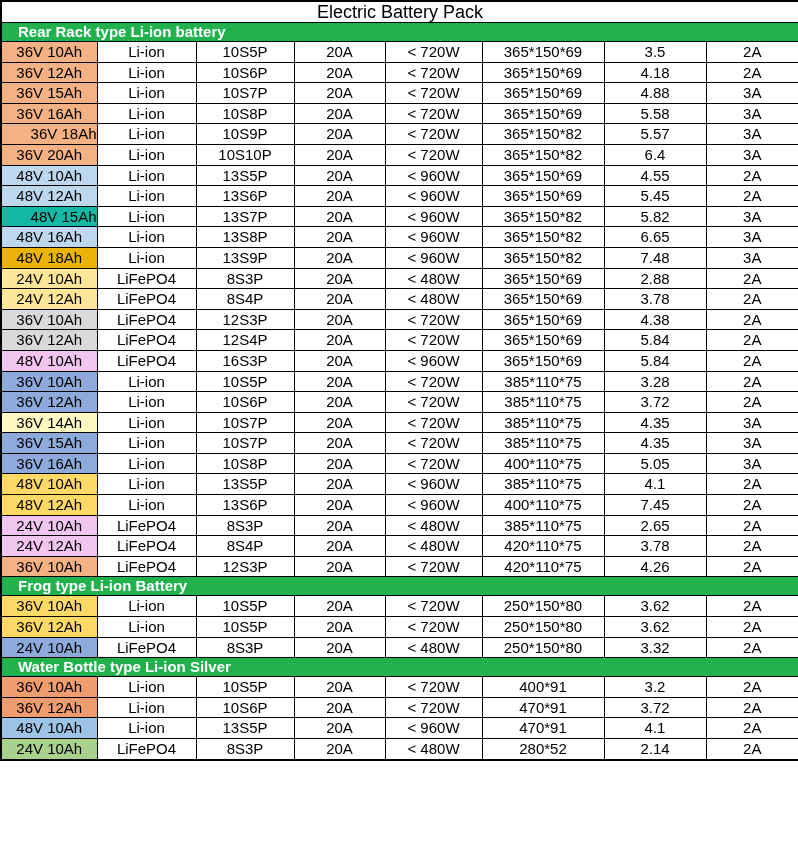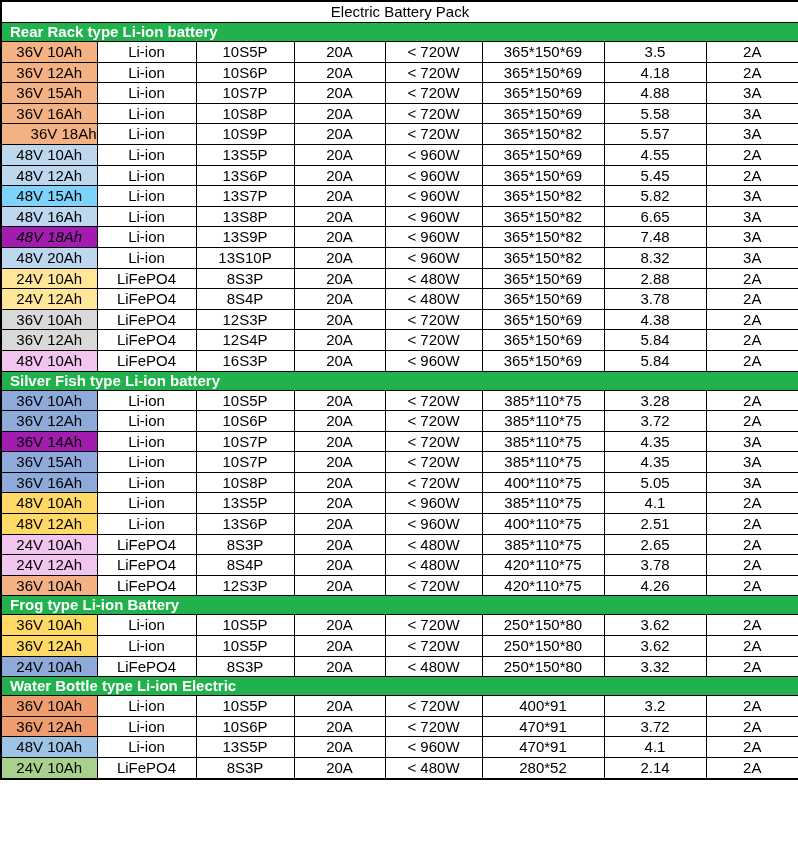--- a/index.html
+++ b/index.html
@@ -24,32 +24,32 @@
     font-size: 15px;
     font-weight: normal;
     color: #000;
     overflow: hidden;
     white-space: nowrap;
   }
   .title-cell {
     height: 20px;
     line-height: 20px;
     background: #ffffff;
-    font-size: 15px;
+    font-size: 18px;
   }
   th.col-header {
     height: 22px;
     line-height: 22px;
     background: var(--header-bg, #EFC319);
   }
   td.section-cell {
     height: 18px;
     line-height: 18px;
     text-align: left;
-    padding-left: 8px;
+    padding-left: 16px;
     font-weight: bold;
     color: var(--section-text, #ffffff);
     background: var(--section-bg, #21B14D);
     font-size: 15px;
   }
   tbody td.data-cell {
     height: 19.6px;
     line-height: 19.6px;
     background: #ffffff;
   }
@@ -121,80 +121,80 @@
         <td class="data-cell" style="background: rgb(244, 177, 131); text-align: right;">36V 18Ah</td>
         <td class="data-cell">Li-ion</td>
         <td class="data-cell">10S9P</td>
         <td class="data-cell">20A</td>
         <td class="data-cell">&lt; 720W</td>
         <td class="data-cell">365*150*82</td>
         <td class="data-cell">5.57</td>
         <td class="data-cell">3A</td>
       </tr>
       <tr>
+        <td class="data-cell" style="background: rgb(244, 177, 131);">36V 20Ah</td>
+        <td class="data-cell">Li-ion</td>
+        <td class="data-cell">10S10P</td>
+        <td class="data-cell">20A</td>
+        <td class="data-cell">&lt; 720W</td>
+        <td class="data-cell">365*150*82</td>
+        <td class="data-cell">6.4</td>
+        <td class="data-cell">3A</td>
+      </tr>
+      <tr>
         <td class="data-cell" style="background: rgb(189, 215, 238);">48V 10Ah</td>
         <td class="data-cell">Li-ion</td>
         <td class="data-cell">13S5P</td>
         <td class="data-cell">20A</td>
         <td class="data-cell">&lt; 960W</td>
         <td class="data-cell">365*150*69</td>
         <td class="data-cell">4.55</td>
         <td class="data-cell">2A</td>
       </tr>
       <tr>
         <td class="data-cell" style="background: rgb(189, 215, 238);">48V 12Ah</td>
         <td class="data-cell">Li-ion</td>
         <td class="data-cell">13S6P</td>
         <td class="data-cell">20A</td>
         <td class="data-cell">&lt; 960W</td>
         <td class="data-cell">365*150*69</td>
         <td class="data-cell">5.45</td>
         <td class="data-cell">2A</td>
       </tr>
       <tr>
-        <td class="data-cell" style="background: #7dd3fc;">48V 15Ah</td>
+        <td class="data-cell" style="background: #14b8a6; text-align: right;">48V 15Ah</td>
         <td class="data-cell">Li-ion</td>
         <td class="data-cell">13S7P</td>
         <td class="data-cell">20A</td>
         <td class="data-cell">&lt; 960W</td>
         <td class="data-cell">365*150*82</td>
         <td class="data-cell">5.82</td>
         <td class="data-cell">3A</td>
       </tr>
       <tr>
         <td class="data-cell" style="background: rgb(189, 215, 238);">48V 16Ah</td>
         <td class="data-cell">Li-ion</td>
         <td class="data-cell">13S8P</td>
         <td class="data-cell">20A</td>
         <td class="data-cell">&lt; 960W</td>
         <td class="data-cell">365*150*82</td>
         <td class="data-cell">6.65</td>
         <td class="data-cell">3A</td>
       </tr>
       <tr>
-        <td class="data-cell" style="background: #a21caf; font-style: italic;">48V 18Ah</td>
+        <td class="data-cell" style="background: #eab308;">48V 18Ah</td>
         <td class="data-cell">Li-ion</td>
         <td class="data-cell">13S9P</td>
         <td class="data-cell">20A</td>
         <td class="data-cell">&lt; 960W</td>
         <td class="data-cell">365*150*82</td>
         <td class="data-cell">7.48</td>
         <td class="data-cell">3A</td>
       </tr>
       <tr>
-        <td class="data-cell" style="background: rgb(189, 215, 238);">48V 20Ah</td>
-        <td class="data-cell">Li-ion</td>
-        <td class="data-cell">13S10P</td>
-        <td class="data-cell">20A</td>
-        <td class="data-cell">&lt; 960W</td>
-        <td class="data-cell">365*150*82</td>
-        <td class="data-cell">8.32</td>
-        <td class="data-cell">3A</td>
-      </tr>
-      <tr>
         <td class="data-cell" style="background: rgb(255, 230, 153);">24V 10Ah</td>
         <td class="data-cell">LiFePO4</td>
         <td class="data-cell">8S3P</td>
         <td class="data-cell">20A</td>
         <td class="data-cell">&lt; 480W</td>
         <td class="data-cell">365*150*69</td>
         <td class="data-cell">2.88</td>
         <td class="data-cell">2A</td>
       </tr>
       <tr>
@@ -231,44 +231,41 @@
         <td class="data-cell" style="background: rgb(242, 196, 240);">48V 10Ah</td>
         <td class="data-cell">LiFePO4</td>
         <td class="data-cell">16S3P</td>
         <td class="data-cell">20A</td>
         <td class="data-cell">&lt; 960W</td>
         <td class="data-cell">365*150*69</td>
         <td class="data-cell">5.84</td>
         <td class="data-cell">2A</td>
       </tr>
       <tr>
-        <td class="section-cell" colspan="8">Silver Fish type Li-ion battery</td>
-      </tr>
-      <tr>
         <td class="data-cell" style="background: rgb(142, 170, 219);">36V 10Ah</td>
         <td class="data-cell">Li-ion</td>
         <td class="data-cell">10S5P</td>
         <td class="data-cell">20A</td>
         <td class="data-cell">&lt; 720W</td>
         <td class="data-cell">385*110*75</td>
         <td class="data-cell">3.28</td>
         <td class="data-cell">2A</td>
       </tr>
       <tr>
         <td class="data-cell" style="background: rgb(142, 170, 219);">36V 12Ah</td>
         <td class="data-cell">Li-ion</td>
         <td class="data-cell">10S6P</td>
         <td class="data-cell">20A</td>
         <td class="data-cell">&lt; 720W</td>
         <td class="data-cell">385*110*75</td>
         <td class="data-cell">3.72</td>
         <td class="data-cell">2A</td>
       </tr>
       <tr>
-        <td class="data-cell" style="background: #a21caf; margin-left: 30px;">36V 14Ah</td>
+        <td class="data-cell" style="background: #fef9c3; margin-left: 30px;">36V 14Ah</td>
         <td class="data-cell">Li-ion</td>
         <td class="data-cell">10S7P</td>
         <td class="data-cell">20A</td>
         <td class="data-cell">&lt; 720W</td>
         <td class="data-cell">385*110*75</td>
         <td class="data-cell">4.35</td>
         <td class="data-cell">3A</td>
       </tr>
       <tr>
         <td class="data-cell" style="background: rgb(142, 170, 219);">36V 15Ah</td>
@@ -300,21 +297,21 @@
         <td class="data-cell">4.1</td>
         <td class="data-cell">2A</td>
       </tr>
       <tr>
         <td class="data-cell" style="background: rgb(255, 217, 102);">48V 12Ah</td>
         <td class="data-cell">Li-ion</td>
         <td class="data-cell">13S6P</td>
         <td class="data-cell">20A</td>
         <td class="data-cell">&lt; 960W</td>
         <td class="data-cell">400*110*75</td>
-        <td class="data-cell">2.51</td>
+        <td class="data-cell">7.45</td>
         <td class="data-cell">2A</td>
       </tr>
       <tr>
         <td class="data-cell" style="background: rgb(242, 196, 240);">24V 10Ah</td>
         <td class="data-cell">LiFePO4</td>
         <td class="data-cell">8S3P</td>
         <td class="data-cell">20A</td>
         <td class="data-cell">&lt; 480W</td>
         <td class="data-cell">385*110*75</td>
         <td class="data-cell">2.65</td>
@@ -367,21 +364,21 @@
         <td class="data-cell" style="background: rgb(142, 170, 219);">24V 10Ah</td>
         <td class="data-cell">LiFePO4</td>
         <td class="data-cell">8S3P</td>
         <td class="data-cell">20A</td>
         <td class="data-cell">&lt; 480W</td>
         <td class="data-cell">250*150*80</td>
         <td class="data-cell">3.32</td>
         <td class="data-cell">2A</td>
       </tr>
       <tr>
-        <td class="section-cell" colspan="8">Water Bottle type Li-ion Electric</td>
+        <td class="section-cell" colspan="8">Water Bottle type Li-ion Silver</td>
       </tr>
       <tr>
         <td class="data-cell" style="background: rgb(239, 157, 110);">36V 10Ah</td>
         <td class="data-cell">Li-ion</td>
         <td class="data-cell">10S5P</td>
         <td class="data-cell">20A</td>
         <td class="data-cell">&lt; 720W</td>
         <td class="data-cell">400*91</td>
         <td class="data-cell">3.2</td>
         <td class="data-cell">2A</td>

